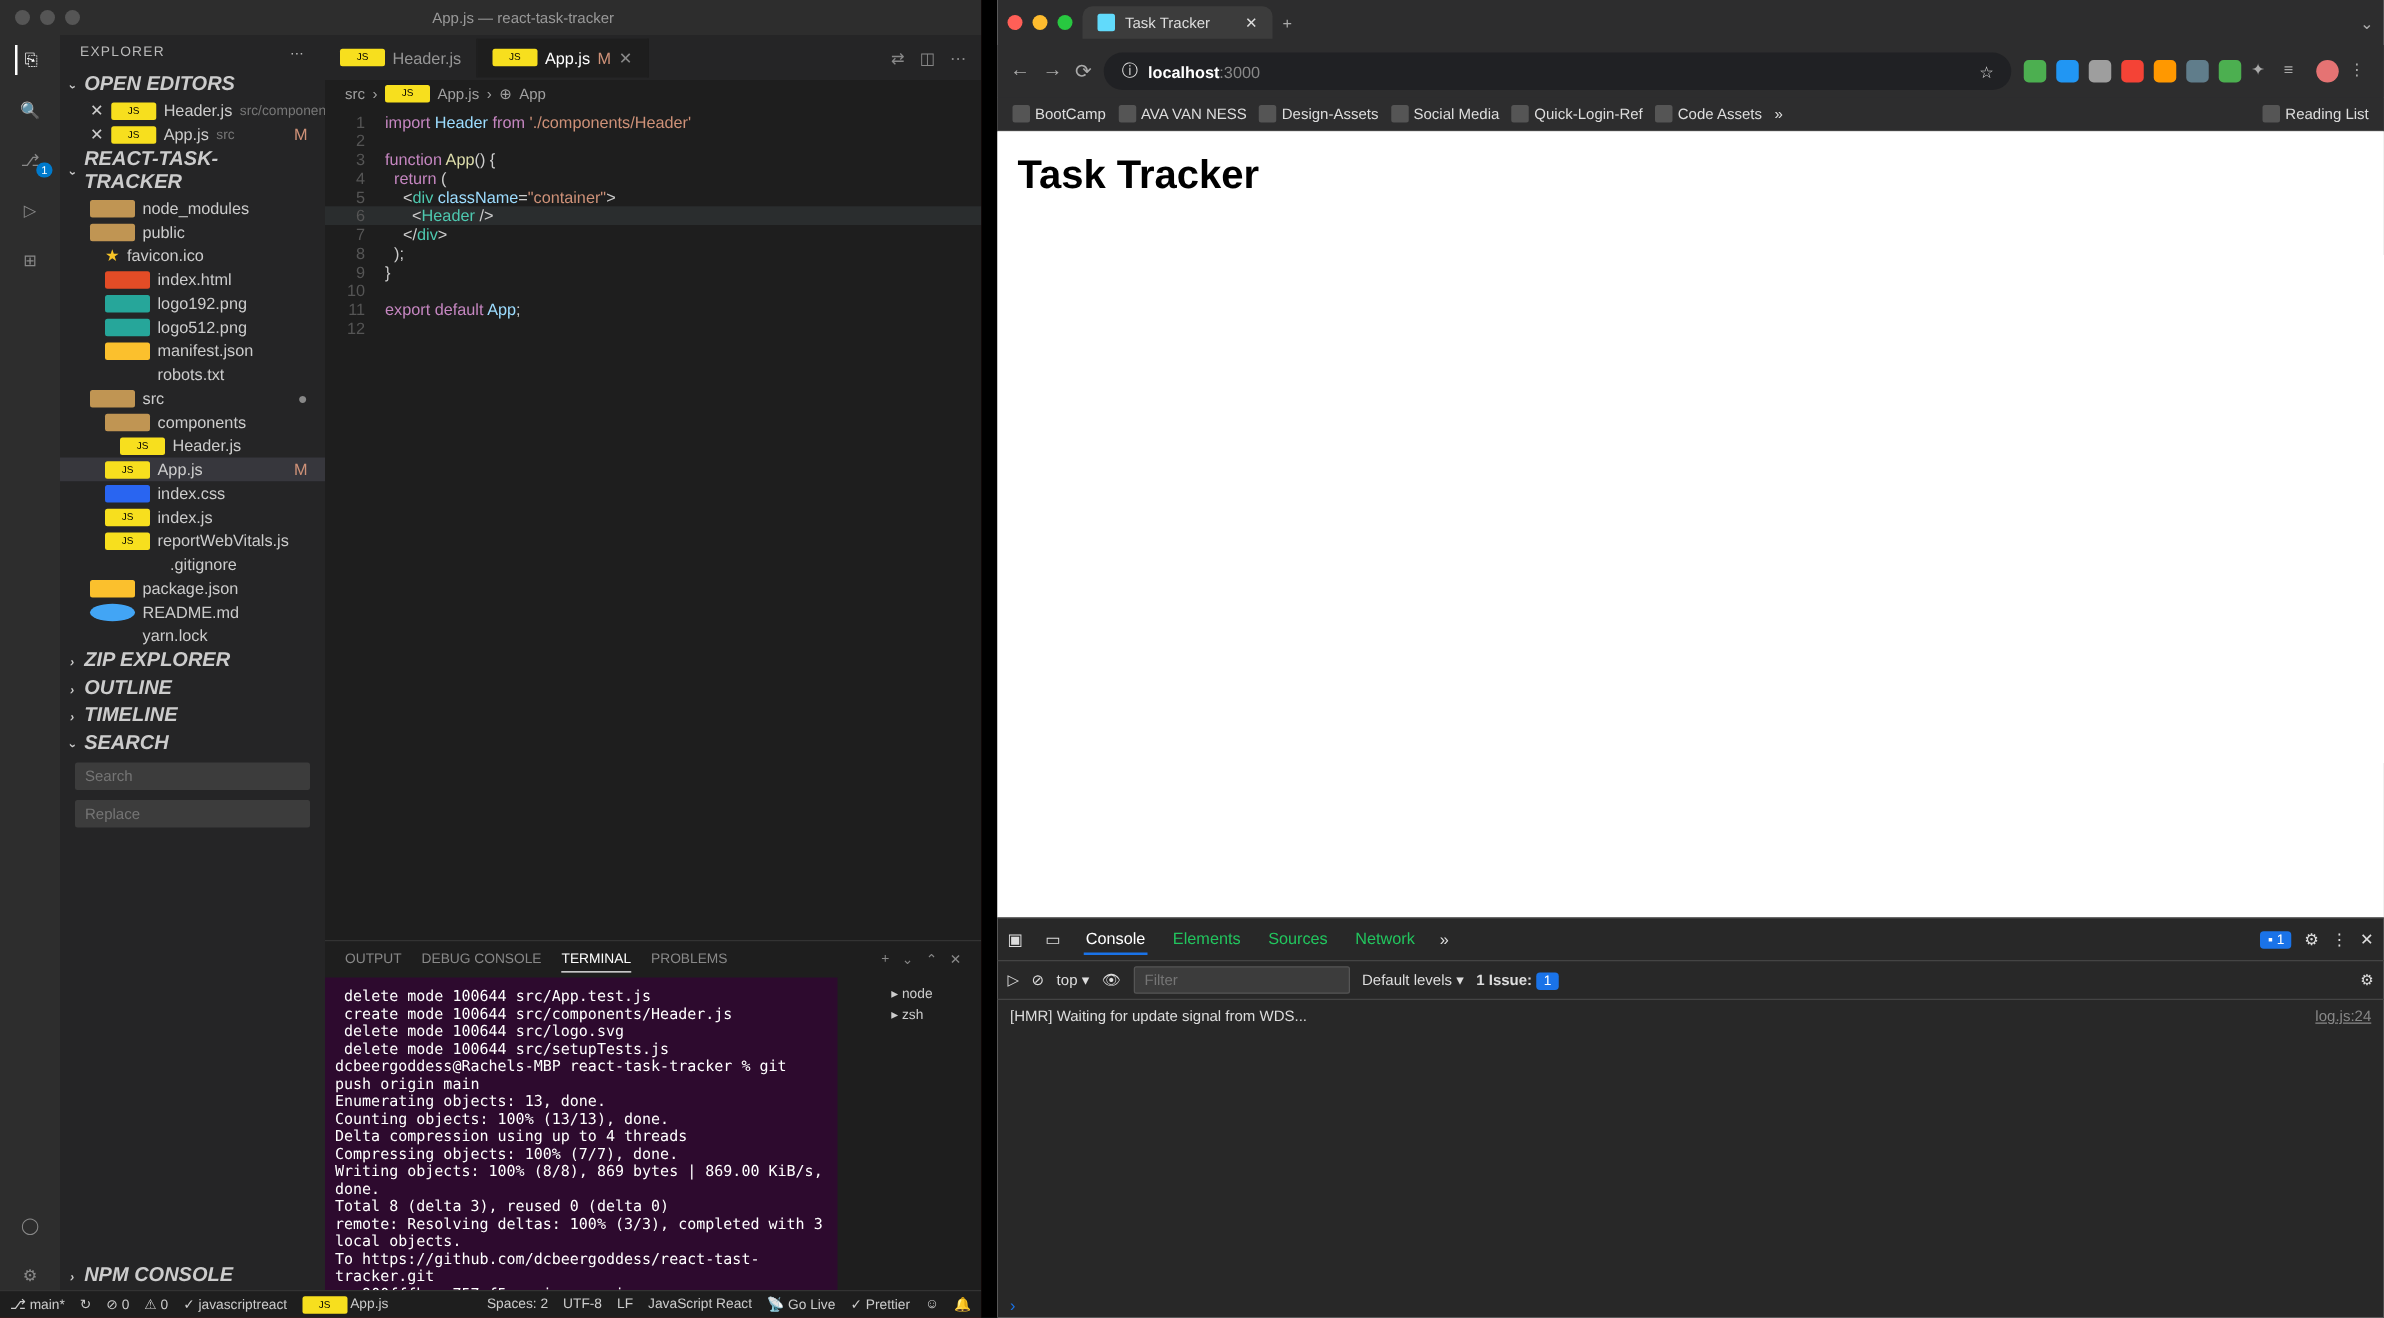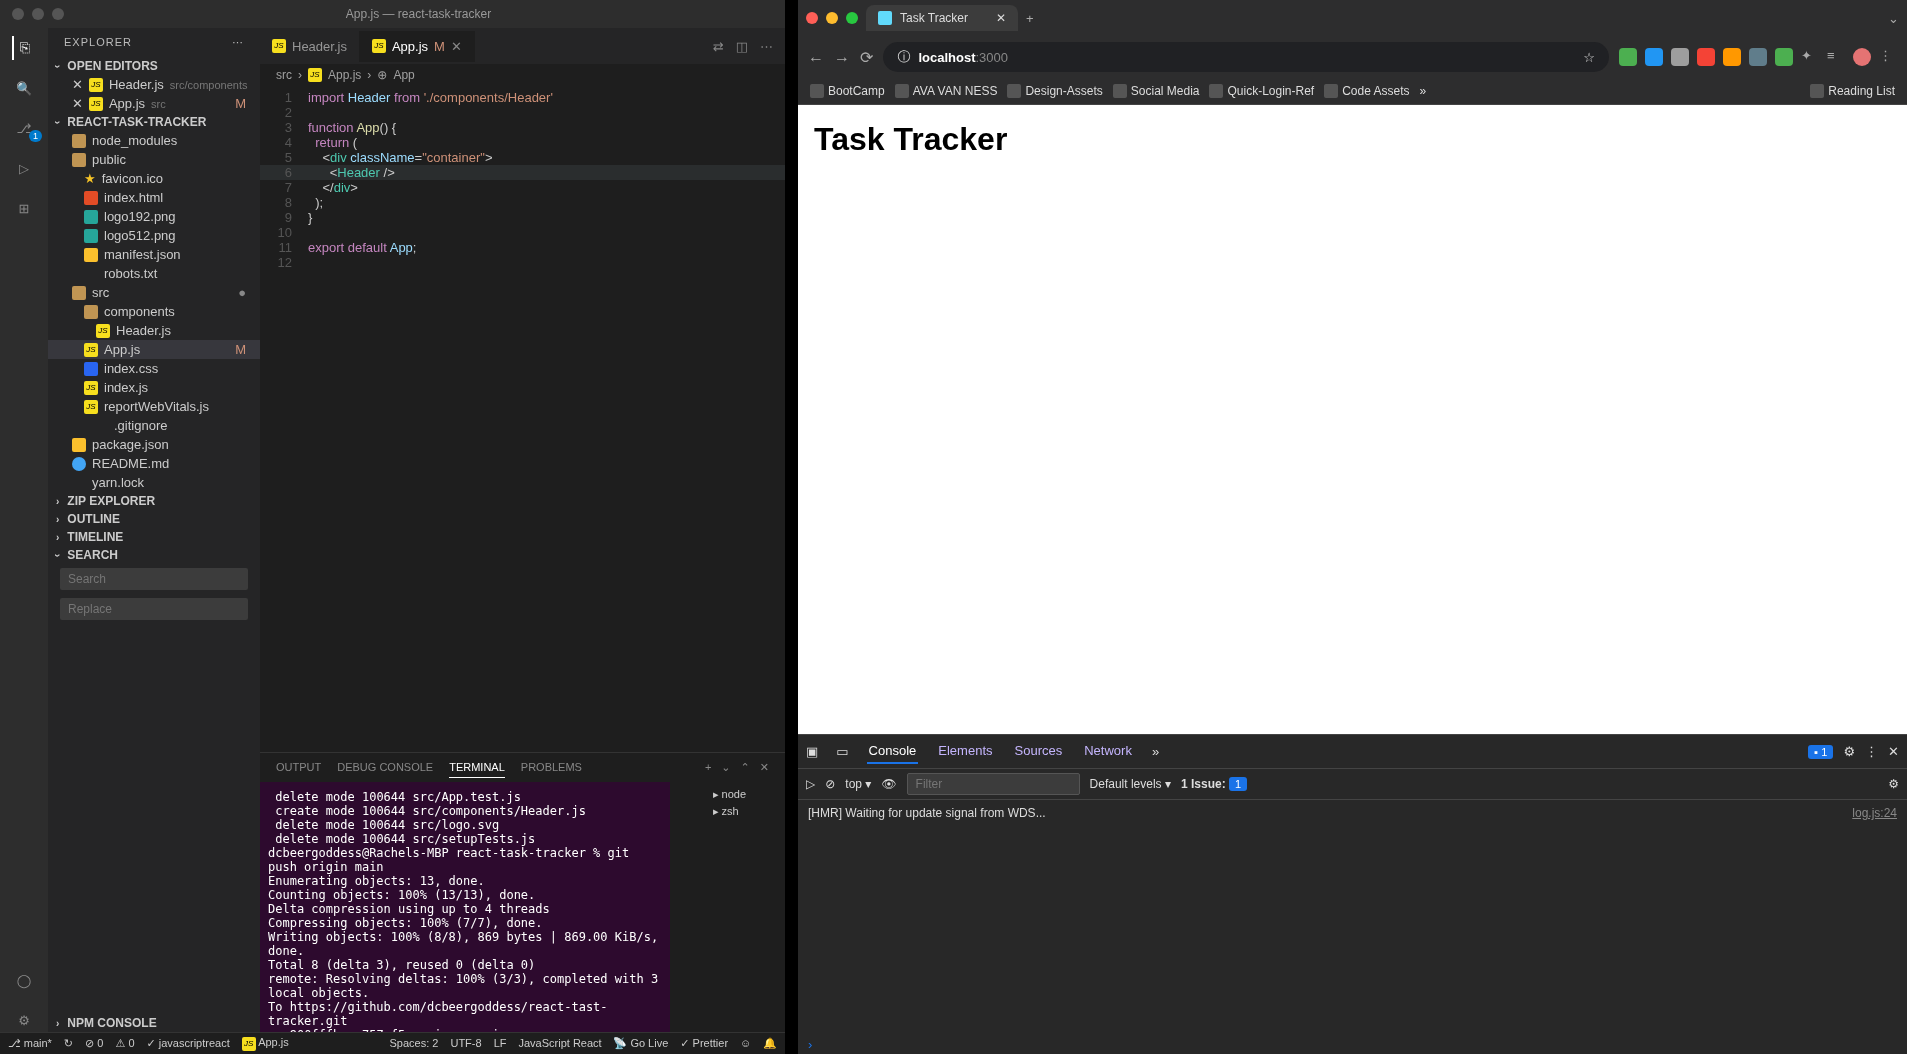--- a/index.html
+++ b/index.html
@@ -12,26 +12,26 @@
 .tl { width: 12px; height: 12px; border-radius: 50%; background: #555; }
 .vscode-title { flex: 1; text-align: center; }
 .vscode-body { flex: 1; display: flex; overflow: hidden; }
 .activity-bar { width: 48px; background: #2d2d2d; display: flex; flex-direction: column; align-items: center; padding-top: 8px; gap: 16px; }
 .activity-bar .icon { width: 24px; height: 24px; color: #888; cursor: pointer; display:flex; align-items:center; justify-content:center; }
 .activity-bar .icon.active { color: #fff; border-left: 2px solid #fff; }
 .badge { position: relative; }
 .badge::after { content: "1"; position: absolute; bottom: -2px; right: -6px; background: #007acc; color: #fff; font-size: 9px; border-radius: 8px; padding: 1px 4px; }
 .sidebar { width: 212px; background: #252526; display: flex; flex-direction: column; overflow-y: auto; }
 .sidebar-header { padding: 8px 16px; font-size: 11px; letter-spacing: 1px; color: #bbb; display:flex; justify-content:space-between; }
-.section-title { padding: 2px 8px; font-size: 12px; font-weight: bold; color: #ccc; cursor: pointer; display:flex; align-items:center; gap:4px; }
+.section-title { padding: 2px 8px; font-size: 16px; font-weight: bold; color: #ccc; cursor: pointer; display:flex; align-items:center; gap:4px;font-style:italic; }
 .file-item { padding: 2px 8px 2px 24px; font-size: 13px; color: #ccc; cursor: pointer; display: flex; align-items: center; gap: 6px; white-space: nowrap; }
 .file-item.active { background: #37373d; }
 .file-item .mod { margin-left: auto; color: #ce9178; padding-right:6px; }
 .file-item .path { color: #777; font-size: 11px; }
-.file-icon { width: 14px; height: 14px; flex-shrink: 0; display:inline-block;font-style:italic; }
+.file-icon { width: 36px; height: 14px; flex-shrink: 0; display:inline-block; }
 .icon-js { background: #f7df1e; color:#000; font-size:8px; text-align:center; line-height:14px; border-radius:2px; }
 .icon-folder { background: #c09553; border-radius:2px; }
 .icon-css { background: #2965f1; border-radius:2px; }
 .icon-html { background: #e34c26; border-radius:2px; }
 .icon-json { background: #fbc02d; border-radius:2px; }
 .icon-img { background: #26a69a; border-radius:2px; }
 .icon-md { background: #42a5f5; border-radius:50%; }
 .icon-star { color: #f7c427; }
 .search-box { margin: 4px 12px; background: #3c3c3c; border: none; color: #ccc; padding: 4px 8px; font-size: 12px; border-radius:2px; }
 
@@ -82,21 +82,21 @@
 .ext-icons span { width:18px; height:18px; border-radius:4px; display:inline-block; }
 .bookmarks { display: flex; gap: 10px; padding: 6px 12px; font-size: 12px; color: #ddd; background:#2d2d2e; border-bottom:1px solid #444; }
 .bookmark { display:flex; align-items:center; gap:4px; cursor:pointer; white-space:nowrap; }
 .bookmark .bicon { width:14px; height:14px; background:#555; border-radius:2px; }
 
 .page { flex: 1; background: #fff; color: #000; padding: 16px; }
 .page h1 { font-size: 32px; font-weight: bold; }
 
 .devtools { height: 320px; background: #282828; border-top: 1px solid #444; display:flex; flex-direction:column; color:#ddd; }
 .dt-tabs { display:flex; align-items:center; padding:4px 8px; gap:18px; font-size:13px; border-bottom:1px solid #444; }
-.dt-tabs .dtab { cursor:pointer; padding:4px 2px; color:#c4b5fd; }
+.dt-tabs .dtab { cursor:pointer; padding:4px 2px; color:#22c55e; }
 .dt-tabs .dtab.active { color:#fff; border-bottom:2px solid #1a73e8; }
 .dt-actions { margin-left:auto; display:flex; gap:10px; align-items:center; }
 .dt-badge { background:#1a73e8; border-radius:3px; padding:1px 6px; font-size:11px; color:#fff; }
 .dt-toolbar { display:flex; align-items:center; padding:4px 8px; gap:10px; border-bottom:1px solid #444; font-size:12px; }
 .dt-toolbar input { background:#3c3c3c; border:1px solid #555; color:#ddd; padding:3px 8px; font-size:12px; flex:0 0 140px; border-radius:2px; }
 .dt-console { flex:1; font-family:'Menlo',monospace; font-size:12px; padding:6px 10px; }
 .dt-console .logline { display:flex; justify-content:space-between; }
 .dt-console .src { color:#888; text-decoration:underline; cursor:pointer; }
 .dt-prompt { color:#1a73e8; padding:2px 10px; }
 

